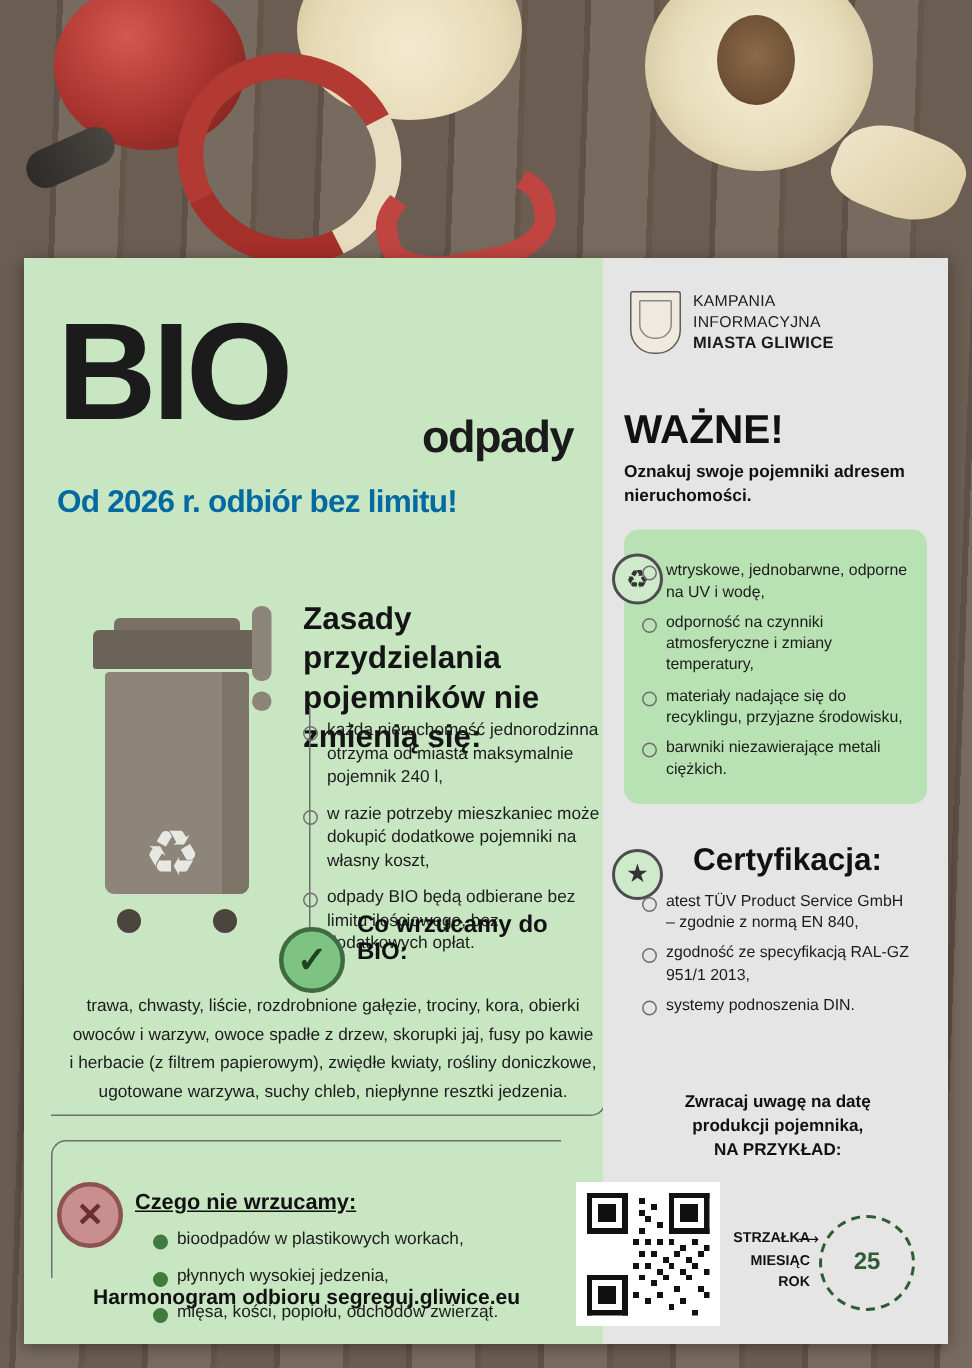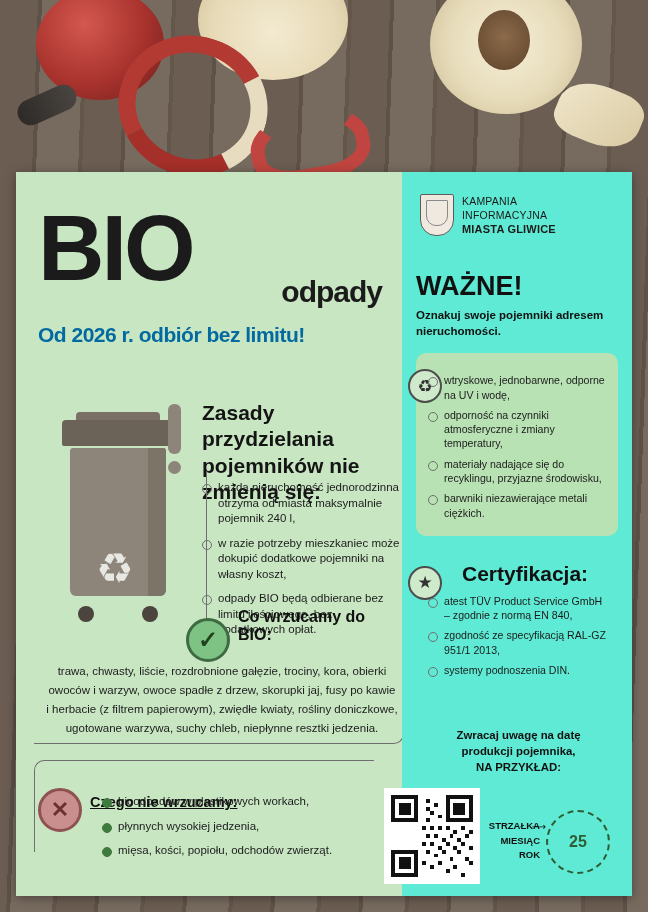--- a/index.html
+++ b/index.html
@@ -39,21 +39,21 @@
     box-shadow: 0 2px 10px rgba(0,0,0,.35);
     display: flex;
   }
   #left-col {
     width: 386px; height: 100%;
     padding: 18px 14px 10px 22px;
     position: relative;
   }
   #right-col {
     width: 230px; height: 100%;
-    background: #5eead4;
+    background: #e5e5e5;
     padding: 16px 14px 10px 14px;
     position: relative;
   }
 
   
   #bio-title {
     font-size: 92px;
     font-weight: bold;
     letter-spacing: -3px;
     line-height: .88;
@@ -285,26 +285,27 @@
     </ul>
 
     <div id="bio-in-box"></div>
     <div id="check-badge">✓</div>
     <div id="bio-in-head">Co wrzucamy do BIO:</div>
     <div id="bio-in-text">trawa, chwasty, liście, rozdrobnione gałęzie, trociny, kora, obierki owoców i warzyw, owoce spadłe z drzew, skorupki jaj, fusy po kawie i herbacie (z filtrem papierowym), zwiędłe kwiaty, rośliny doniczkowe, ugotowane warzywa, suchy chleb, niepłynne resztki jedzenia.</div>
 
     <div id="not-box" style="top:588px;"></div>
     <div id="x-badge" style="top:616px;">✕</div>
     <div id="not-head" style="top:622px;text-decoration:underline;">Czego nie wrzucamy:</div>
-    <ul class="dot-list" id="not-list" style="top:622px;">
+    <ul class="dot-list" id="not-list" style="top:647px;">
       <li>bioodpadów w plastikowych workach,</li>
       <li>płynnych wysokiej jedzenia,</li>
       <li>mięsa, kości, popiołu, odchodów zwierząt.</li>
     </ul>
 
+    <div id="footer-line">Harmonogram odbioru segreguj.gliwice.eu</div>
   </div>
 
   <div id="right-col">
 
     <div id="brand">
       <div id="crest"></div>
       <div id="brand-text">
         <div>KAMPANIA</div>
         <div>INFORMACYJNA</div>
         <div class="b3">MIASTA GLIWICE</div>

